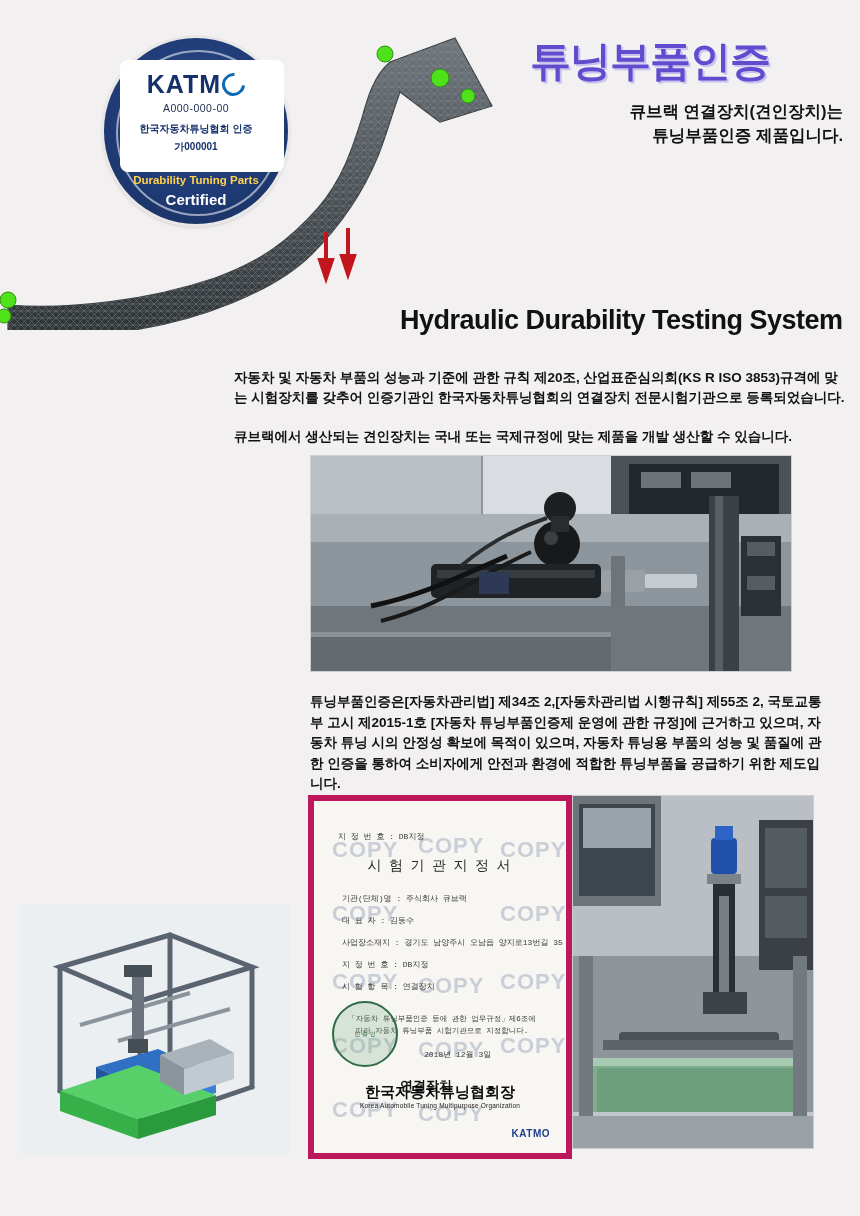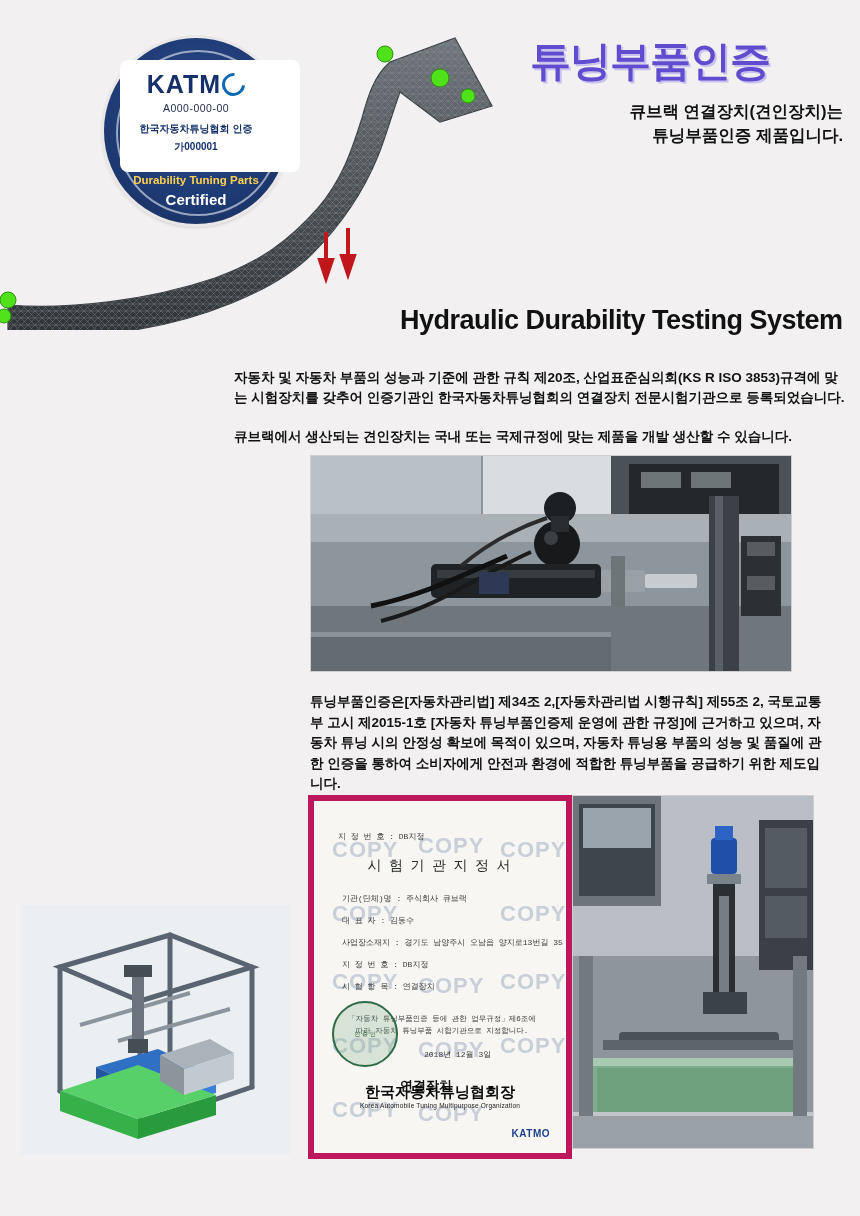--- a/index.html
+++ b/index.html
@@ -38,21 +38,21 @@
   .katmo-inner {
     position: absolute;
     left: 12px; top: 12px;
     width: 160px; height: 162px;
     border-radius: 50%;
     border: 2px solid rgba(255,255,255,.55);
   }
   .katmo-white {
     position: absolute;
     left: 16px; top: 22px;
-    width: 180px;
+    width: 164px;
     height: 112px;
     background: #ffffff;
     border-radius: 8px;
   }
   .katmo-logo {
     position: absolute;
     left: 0; top: 10px;
     width: 152px;
     font-size: 25px;
     font-weight: bold;

